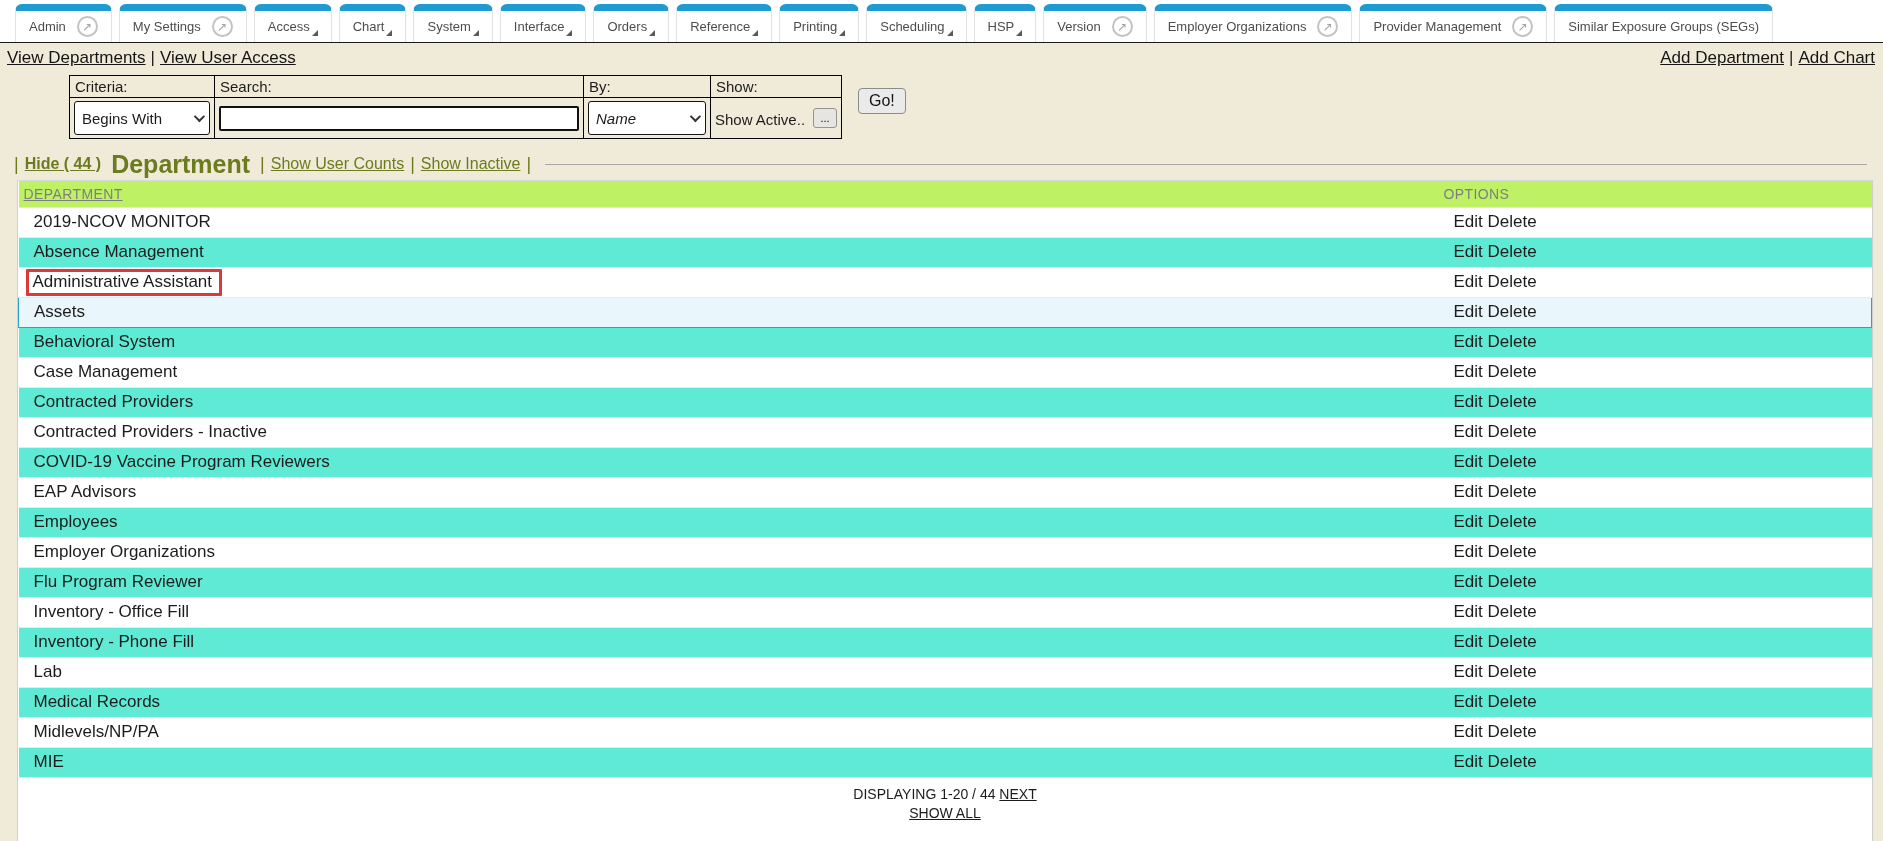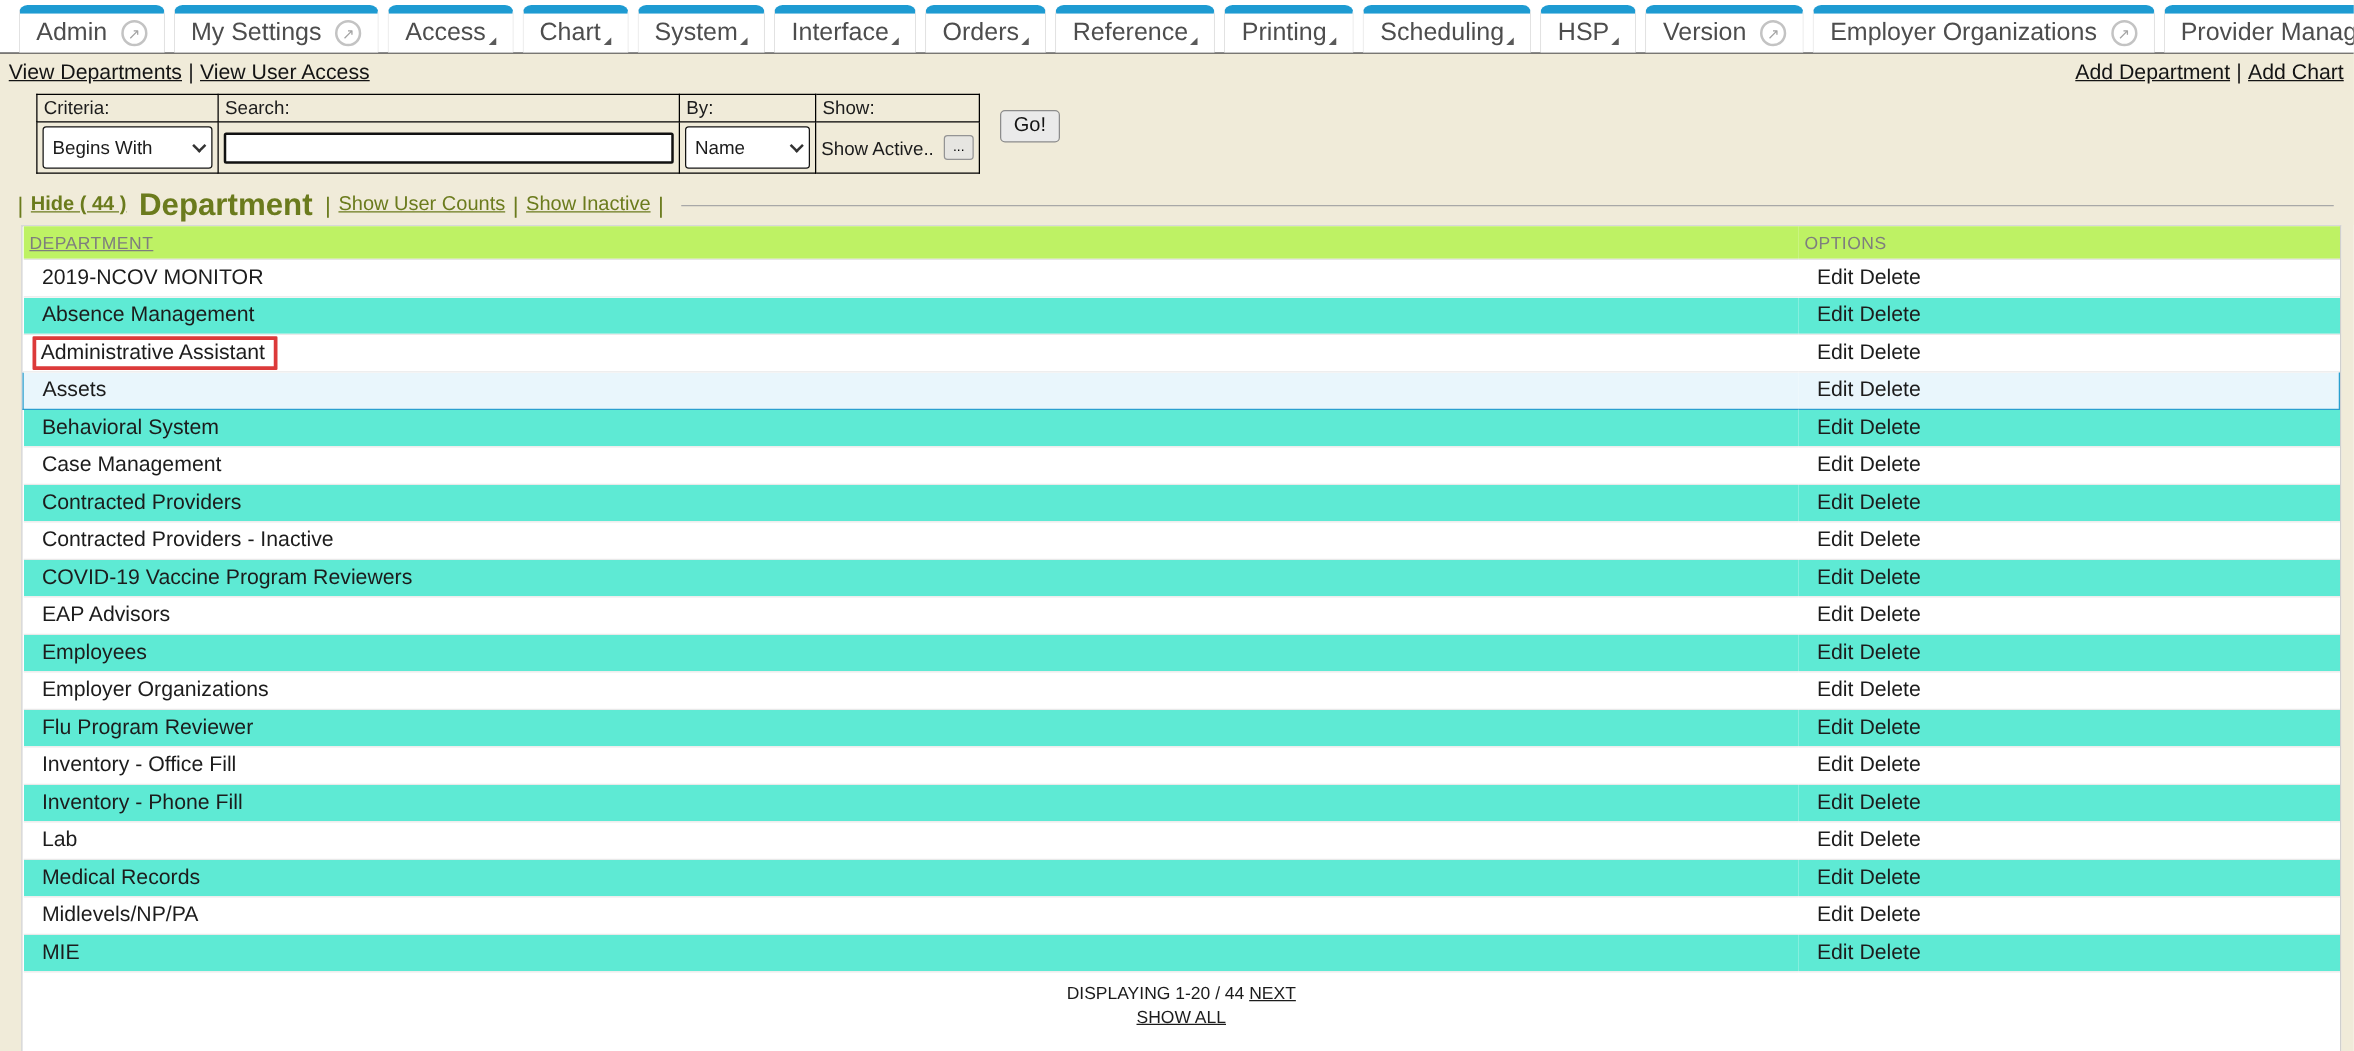--- a/index.html
+++ b/index.html
@@ -26,21 +26,21 @@
     height: 38px;
     background: #ffffff;
     border-top: 7px solid #1e9bd2;
     border-left: 1px solid #e2e2e2;
     border-right: 1px solid #e2e2e2;
     border-radius: 7px 7px 0 0;
     padding: 0 13px;
     cursor: pointer;
     white-space: nowrap;
   }
-  .tab-label { font-size: 20px; color: #4d4d4d; }
+  .tab-label { font-size: 13px; color: #4d4d4d; }
   .open-icon {
     width: 21px; height: 21px;
     border: 2px solid #c3c3c3;
     border-radius: 50%;
     color: #a3a3a3;
     font-size: 12px;
     display: inline-flex;
     align-items: center;
     justify-content: center;
     margin-left: 11px;
@@ -55,21 +55,21 @@
     margin: 0 0 6px 2px;
   }
 
   
   .toolbar { background: #f0ebd9; padding: 5px 8px 0 7px; }
   .nav-links { display: flex; justify-content: space-between; font-size: 17px; }
   .nav-links a { color: #141414; text-decoration: underline; cursor: pointer; }
   .nav-sep { margin: 0 5px; }
 
   .criteria-wrap { display: flex; align-items: flex-start; margin: 7px 0 0 22px; }
-  table.criteria { border-collapse: collapse; background: #f0ebd9; }
+  table.criteria { border-collapse: collapse; background: #f0ebd9; margin-left: 40px; }
   table.criteria th, table.criteria td {
     border: 1px solid #000;
     text-align: left;
     vertical-align: middle;
   }
   table.criteria th { font-weight: normal; font-size: 15px; padding: 2px 5px; height: 22px; }
   table.criteria td { padding: 3px 4px; height: 32px; }
   .fake-select {
     background: #fff;
     border: 1px solid #141414;
@@ -84,21 +84,21 @@
   }
   .chevron {
     width: 8px; height: 8px;
     border-right: 2px solid #333;
     border-bottom: 2px solid #333;
     transform: rotate(45deg) translateY(-2px);
     flex: none;
     margin-left: 8px;
   }
   .criteria-select { width: 136px; }
-  .by-select { width: 100px; }
+  .by-select { width: 118px; font-style: italic; }
   .search-input {
     width: 360px; height: 25px;
     border: 2px solid #111;
     border-radius: 2px;
     background: #fff;
     font-size: 15px;
     font-family: "Liberation Sans", sans-serif;
     padding: 0 4px;
     outline: none;
   }

